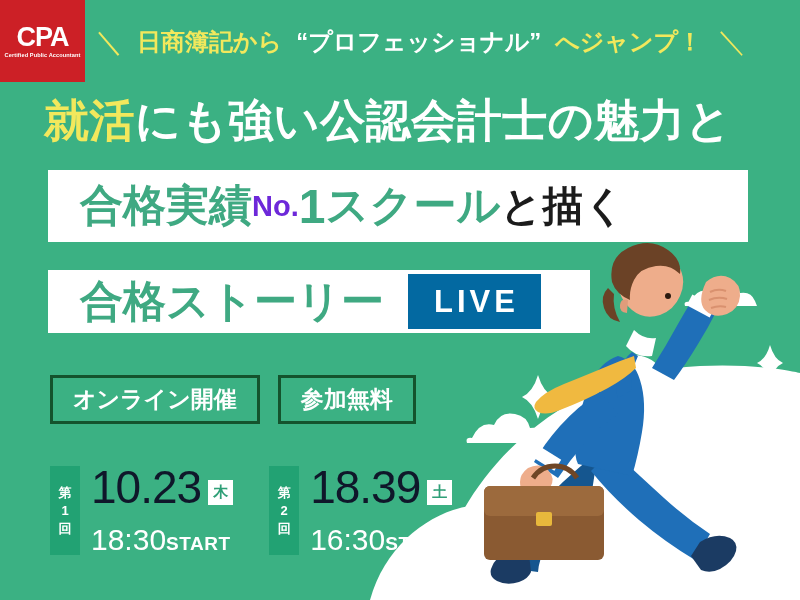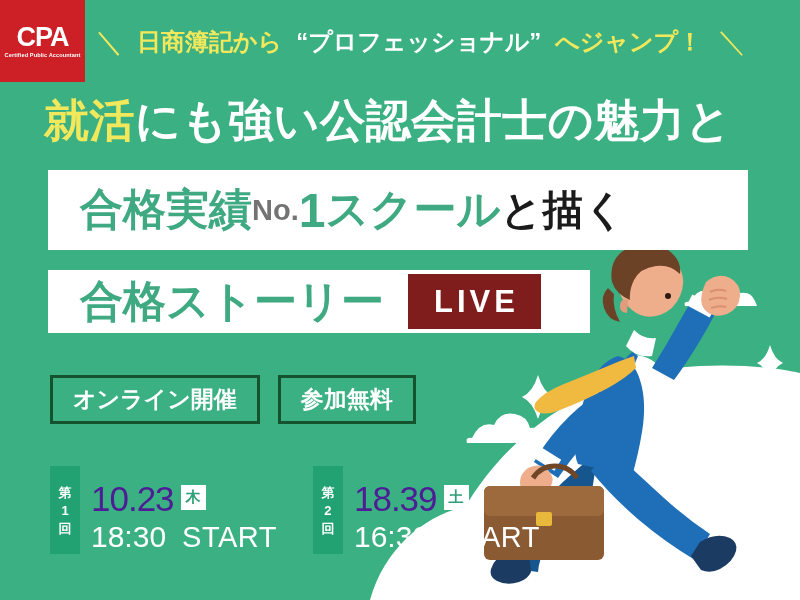--- a/index.html
+++ b/index.html
@@ -61,35 +61,35 @@
 
   
   .white-box {
     position:absolute;
     background:#ffffff;
     border:4px solid #ffffff;
     display:flex; align-items:center;
     white-space:nowrap;
   }
   #box-one {
-    left:48px; top:170px; width:700px; height:80px;
+    left:48px; top:170px; width:700px; height:72px;
     padding-left:28px;
   }
   #box-two {
     left:48px; top:270px; width:542px; height:63px;
     padding-left:28px;
   }
   .g-txt { color:#3fa982; font-size:43px; font-weight:bold; letter-spacing:0px; }
-  .g-no  { color:#737373; font-size:29px; font-weight:bold; }
+  .g-no  { color:#6d28d9; font-size:29px; font-weight:bold; }
   .g-one { color:#3fa982; font-size:48px; font-weight:bold; }
   .b-txt { color:#1b1b1b; font-size:41px; font-weight:bold; }
 
   #live-badge {
     margin-left:24px;
-    background:#7f1d1d;
+    background:#0369a1;
     color:#ffffff;
     font-size:31px; font-weight:bold;
     letter-spacing:4px;
     padding:12px 22px 12px 26px;
     line-height:1;
   }
 
   
   #tags {
     position:absolute; left:50px; top:375px;
@@ -117,33 +117,33 @@
     align-items:center; justify-content:center;
     gap:5px;
     padding:7px 0;
   }
   .session-bar span {
     color:#ffffff; font-size:13px; font-weight:bold; line-height:1;
   }
   .date-main { display:flex; flex-direction:column; justify-content:center; }
   .date-row { display:flex; align-items:flex-end; gap:7px; }
   .big-date {
-    color:#4c1d95; font-size:35px; font-weight:500;
-    line-height:.95; letter-spacing:-1px;margin-top:16px;
+    color:#0f172a; font-size:46px; font-weight:500;
+    line-height:.95; letter-spacing:-1px;
   }
   .dow {
     background:#ffffff; color:#2f9f77;
     font-size:15px; font-weight:bold;
     width:25px; height:25px;
     display:flex; align-items:center; justify-content:center;
     margin-bottom:5px;
   }
-  .time-row { display:flex; align-items:baseline; gap:16px; margin-top:6px; }
+  .time-row { display:flex; align-items:baseline; gap:0; margin-top:15px; }
   .time { color:#ffffff; font-size:30px; font-weight:500; line-height:1; }
-  .start { color:#ffffff; font-size:29px; font-weight:400; letter-spacing:.5px; }
+  .start { color:#ffffff; font-size:19px; font-weight:700; letter-spacing:.5px; }
 </style>
 </head>
 <body>
 
 <div id="banner">
 
   <svg class="art" viewBox="0 0 800 600" width="800" height="600" aria-hidden="true">
 
     <path d="M430 600 C455 470 565 372 700 366 C760 363 800 373 800 373 L800 600 Z" fill="#ffffff"></path>
 

